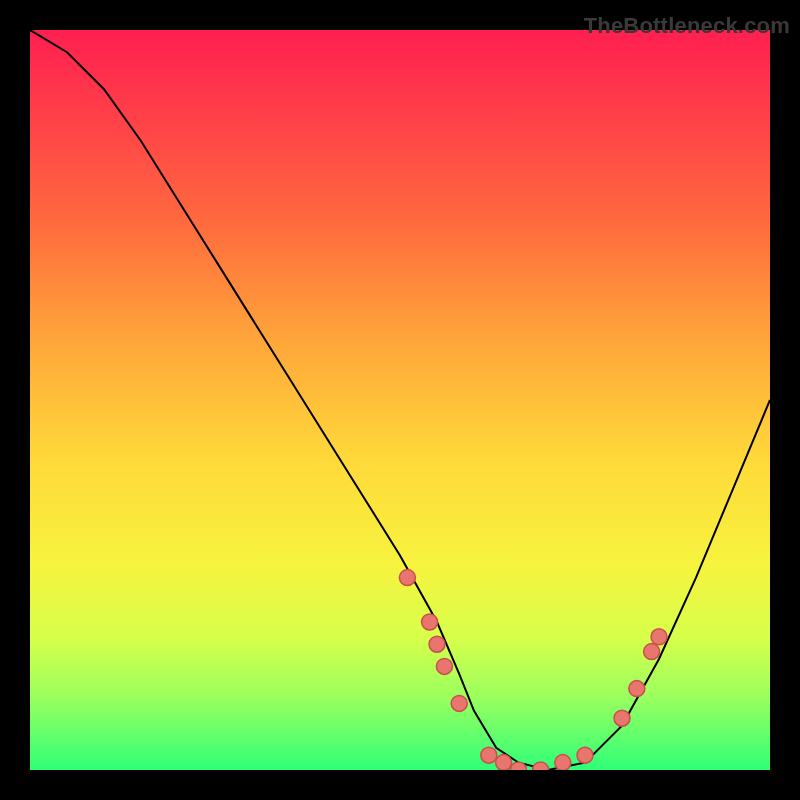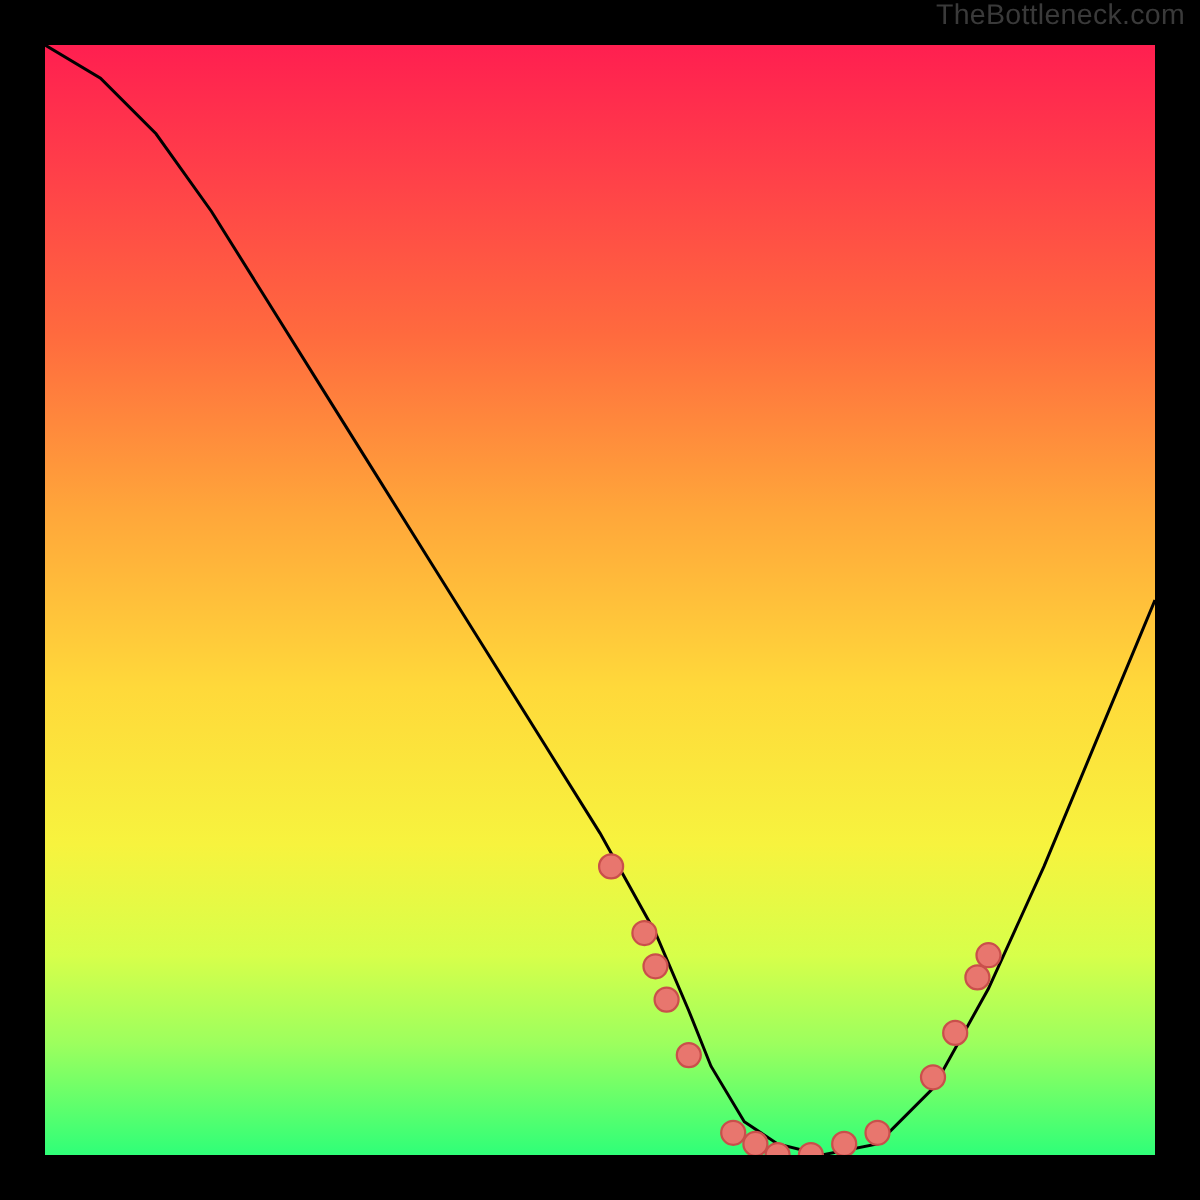--- a/index.html
+++ b/index.html
@@ -12,25 +12,25 @@
     font-family: Arial, Helvetica, sans-serif;
   }
   .frame {
     position: relative;
     width: 800px;
     height: 800px;
     background: #000;
   }
   .watermark {
     position: absolute;
-    top: 0;
+    top: 13px;
     right: 10px;
     color: #3a3a3a;
-    font-size: 19px;
-    font-weight: 400;
+    font-size: 22px;
+    font-weight: 700;
     letter-spacing: 0.2px;
     z-index: 10;
   }
   .plot {
     position: absolute;
     left: 30px;
     top: 30px;
     width: 740px;
     height: 740px;
     

